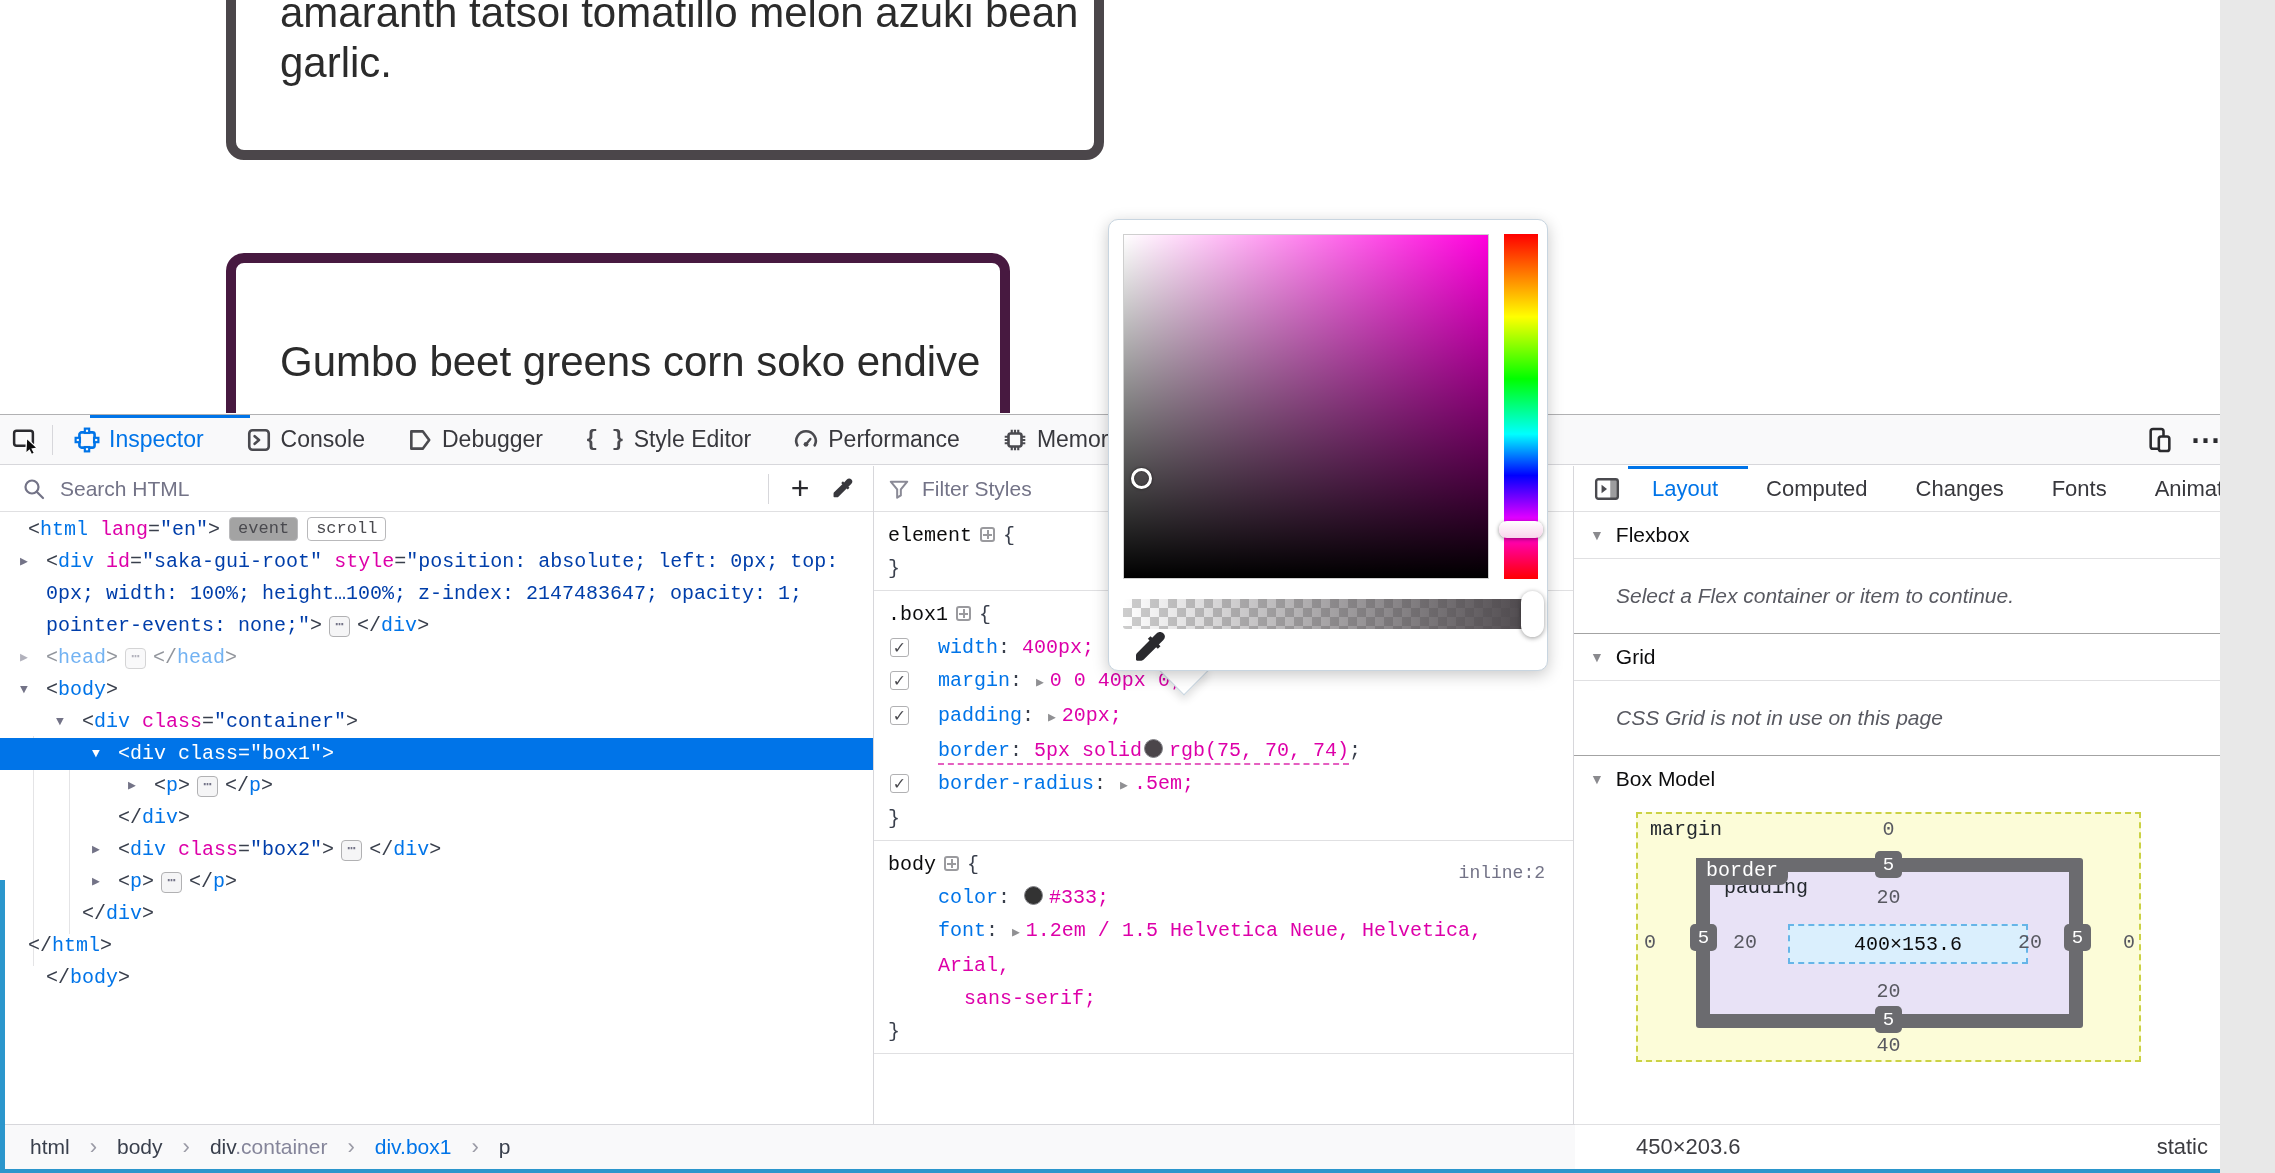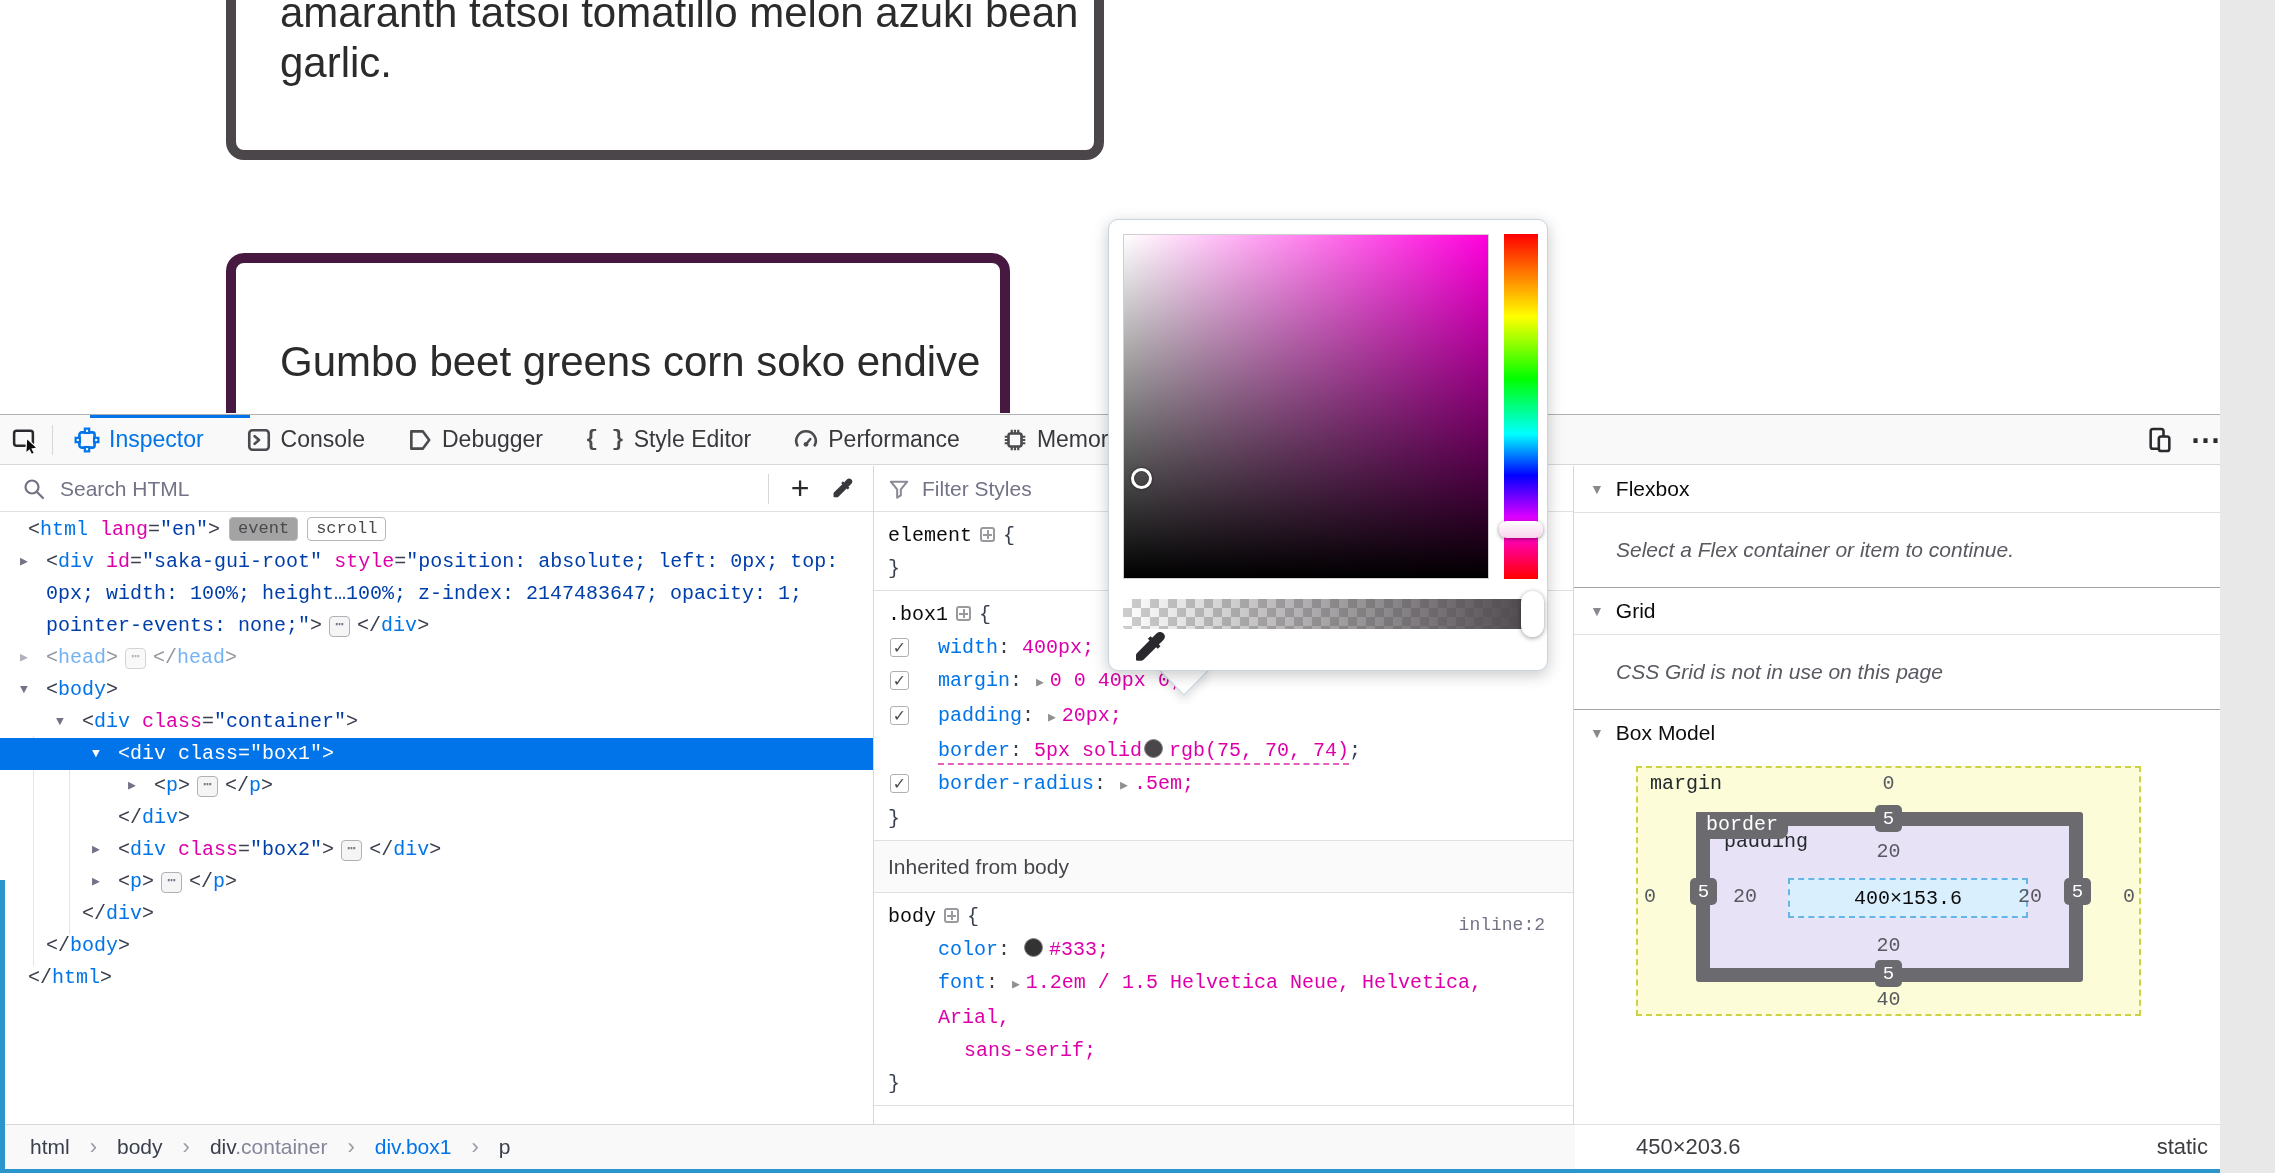--- a/index.html
+++ b/index.html
@@ -281,23 +281,23 @@
           <div class="mrow l4"><span class="twisty a4">▶</span><span class="pun">&lt;</span><span class="tag">p</span><span class="pun">&gt;</span><span class="ellpill">⋯</span><span class="pun">&lt;/</span><span class="tag">p</span><span class="pun">&gt;</span></div>
 
           <div class="mrow l3"><span class="pun">&lt;/</span><span class="tag">div</span><span class="pun">&gt;</span></div>
 
           <div class="mrow l3"><span class="twisty a3">▶</span><span class="pun">&lt;</span><span class="tag">div</span><span> </span><span class="atn">class</span><span class="pun">=</span><span class="atv">"box2"</span><span class="pun">&gt;</span><span class="ellpill">⋯</span><span class="pun">&lt;/</span><span class="tag">div</span><span class="pun">&gt;</span></div>
 
           <div class="mrow l3"><span class="twisty a3">▶</span><span class="pun">&lt;</span><span class="tag">p</span><span class="pun">&gt;</span><span class="ellpill">⋯</span><span class="pun">&lt;/</span><span class="tag">p</span><span class="pun">&gt;</span></div>
 
           <div class="mrow l2"><span class="pun">&lt;/</span><span class="tag">div</span><span class="pun">&gt;</span></div>
 
+          <div class="mrow l0"><span class="pun">&lt;/</span><span class="tag">html</span><span class="pun">&gt;</span></div>
+
           <div class="mrow l1"><span class="pun">&lt;/</span><span class="tag">body</span><span class="pun">&gt;</span></div>
-
-          <div class="mrow l0"><span class="pun">&lt;/</span><span class="tag">html</span><span class="pun">&gt;</span></div>
         </div>
       </div>
 
       <div class="panel-rules">
         <div class="rtool">
           <svg class="ic" width="22" height="22" viewBox="0 0 24 24">
               <path d="M3 4h18l-7 8.5V19l-4 2.5v-9z" fill="none" stroke="#8a8a96" stroke-width="2.2" stroke-linejoin="round"></path>
             </svg>
           <input type="text" placeholder="Filter Styles" style="">
           <div class="rtool-icon">
@@ -324,37 +324,52 @@
 
             <div class="decl"><span class="cb">✓</span><span class="prop">padding</span><span class="pun">: </span><span class="exp">▶</span><span class="pval">20px;</span></div>
 
             <div class="decl"><span class="editing"><span class="prop">border</span><span class="pun">: </span><span class="pval">5px solid</span><span class="swatch sw-border"></span><span class="pval">rgb(75, 70, 74)</span></span><span class="pun">;</span></div>
 
             <div class="decl"><span class="cb">✓</span><span class="prop">border-radius</span><span class="pun">: </span><span class="exp">▶</span><span class="pval">.5em;</span></div>
 
             <div><span class="pun">}</span></div>
           </div>
 
-          <div class="inherited-hdr">Inherited from body</div>
 
           <div class="rule-block">
             <div class="selrow"><span>body</span><span class="target-ico"></span><span class="pun">{</span><span class="source">inline:2</span></div>
 
             <div class="decl"><span class="prop">color</span><span class="pun">: </span><span class="swatch sw-333"></span><span class="pval">#333;</span></div>
 
             <div class="decl"><span class="prop">font</span><span class="pun">: </span><span class="exp">▶</span><span class="pval">1.2em / 1.5 Helvetica Neue, Helvetica, Arial,</span>
               <div class="wrapval"><span class="pval">sans-serif;</span></div>
             </div>
 
             <div><span class="pun">}</span></div>
           </div>
         </div>
       </div>
 
       <div class="panel-layout">
+        <div class="ltabs">
+          <div class="active-line"></div>
+          <div class="icon-sq">
+            <svg class="ic" width="26" height="24" viewBox="0 0 24 22">
+                <rect x="2" y="2" width="20" height="18" rx="2" fill="none" stroke="#4a4a4f" stroke-width="2.2"></rect>
+                <rect x="15" y="2" width="7" height="18" fill="#4a4a4f" opacity="0.55"></rect>
+                <path d="M7 7l5 4-5 4z" fill="#4a4a4f"></path>
+              </svg>
+          </div>
+          <div class="ltab active">Layout</div>
+          <div class="ltab">Computed</div>
+          <div class="ltab">Changes</div>
+          <div class="ltab">Fonts</div>
+          <div class="ltab clip">Animati</div>
+          <div class="ltab-overflow"></div>
+        </div>
 
         <div class="lsection-h">
             <span class="tw">▼</span>
             <span>Flexbox</span>
           </div>
         <div class="lmsg">Select a Flex container or item to continue.</div>
 
         <div class="lsection-h">
             <span class="tw">▼</span>
             <span>Grid</span>

